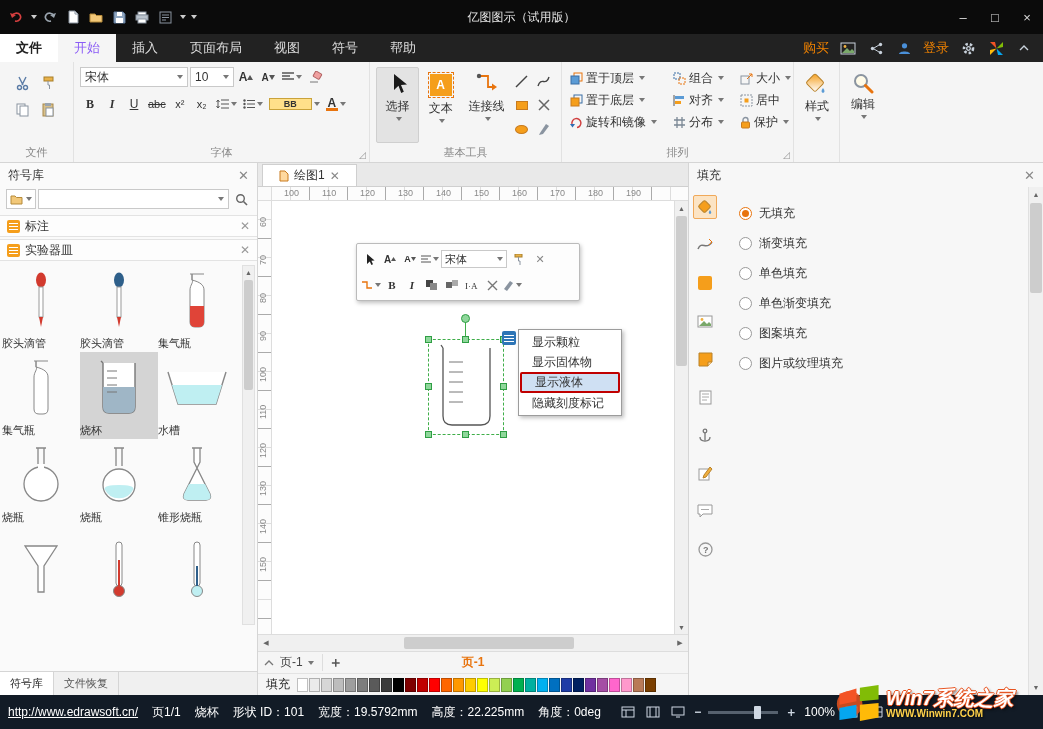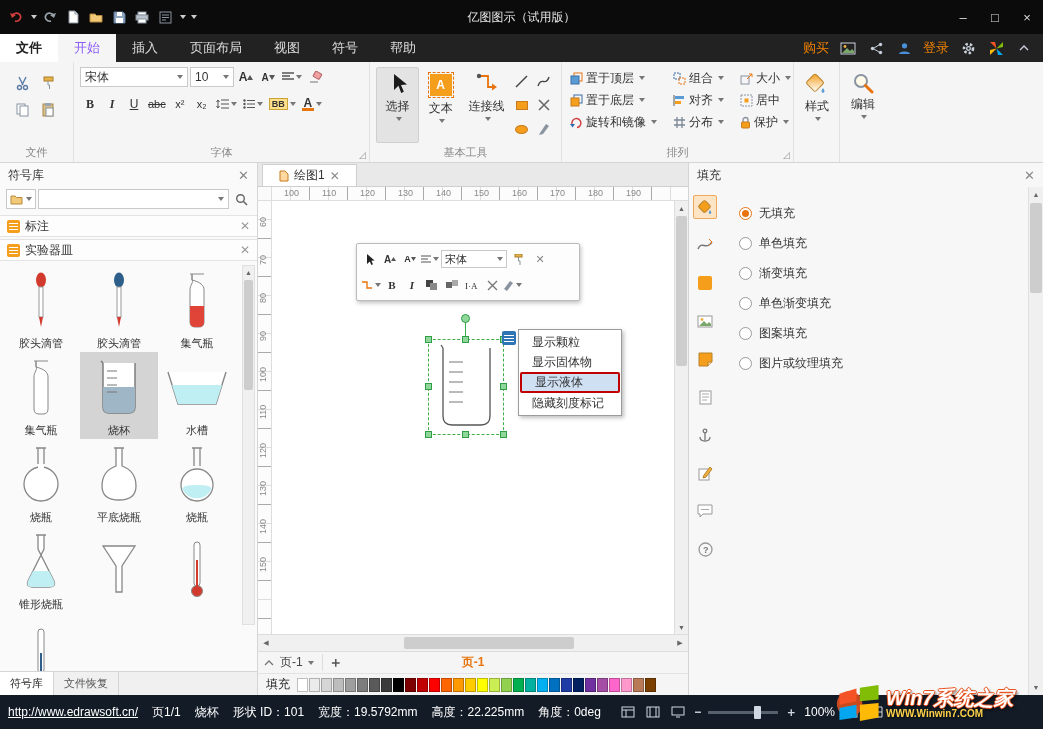--- a/index.html
+++ b/index.html
@@ -50,21 +50,21 @@
 .panel-head{height:24px;display:flex;align-items:center;padding:0 8px;font-size:12px;color:#333}
 .panel-head .x{margin-left:auto;color:#888;font-size:13px}
 .search-row{height:24px;display:flex;align-items:center;gap:2px;padding:0 6px}
 .search-combo{width:30px;height:20px;border:1px solid #c9c9c9;background:#fff;display:flex;align-items:center;justify-content:center;gap:1px}
 .search-input{flex:1;height:20px;border:1px solid #c9c9c9;background:#fff;display:flex;align-items:center;padding:0 4px}
 .section-bar{height:22px;background:#fdfdfd;border-top:1px solid #e3e3e3;border-bottom:1px solid #e3e3e3;display:flex;align-items:center;gap:5px;padding:0 7px;margin-top:4px}
 .sec-ic{width:13px;height:13px;background:#f59e1b;border-radius:2px;display:flex;flex-direction:column;justify-content:center;gap:2px;padding:0 2px}
 .sec-ic i{display:block;height:1px;background:#fff}
 .section-bar .x{margin-left:auto;color:#999}
 .sym-grid{flex:1;overflow:hidden;display:grid;grid-template-columns:repeat(3,78px);grid-auto-rows:87px;padding:4px 0 0 2px;position:relative}
-.cell{display:flex;flex-direction:column;align-items:center;justify-content:flex-end;padding-bottom:2px}
+.cell{display:flex;flex-direction:column;justify-content:flex-end;padding-bottom:2px}
 .cell .ic{flex:1;display:flex;align-items:center;justify-content:center}
 .cell .nm{font-size:11px;color:#333;line-height:13px}
 .cell.sel{background:#d4d4d4}
 .vscroll{position:absolute;right:2px;top:4px;width:13px;height:360px;background:#f0f0f0;border:1px solid #e0e0e0}
 .vscroll .arr{height:13px;display:flex;align-items:center;justify-content:center;font-size:7px;color:#666}
 .vscroll .thumb{margin:1px;height:110px;background:#cdcdcd;border-radius:2px}
 .lp-tabs{height:24px;display:flex;border-top:1px solid #d5d5d5;background:#f0f0f0}
 .lp-tab{padding:0 10px;display:flex;align-items:center;font-size:11px;color:#555;border-right:1px solid #d5d5d5}
 .lp-tab.active{background:#fff;color:#222}
 
@@ -342,21 +342,21 @@
       <span class="ric">
           <svg width="12" height="10" viewBox="0 0 12 10">
             <circle cx="1.5" cy="1.5" r="1.2" fill="#555"></circle>
             <circle cx="1.5" cy="5" r="1.2" fill="#555"></circle>
             <circle cx="1.5" cy="8.5" r="1.2" fill="#555"></circle>
             <path d="M4 1.5 H12 M4 5 H12 M4 8.5 H12" stroke="#555"></path>
           </svg>
           <span class="caret"></span>
         </span>
       <span class="ric">
-          <span style="background:#ffe08a;border:1px solid #c9a23a;font-size:9px;padding:0 2px;font-weight:bold">BB</span>
+          <span style="background:#ffe08a;border:1px solid #c9a23a;font-size:9px;padding:0 14px;font-weight:bold">BB</span>
           <span class="caret"></span>
         </span>
       <span class="ric">
           <span style="display:inline-flex;flex-direction:column;align-items:center;line-height:10px">
             <b>A</b>
             <span style="width:12px;height:3px;background:#e8740e"></span>
           </span>
           <span class="caret"></span>
         </span>
     </div>
@@ -658,28 +658,20 @@
         </div>
       <div class="cell">
           <span class="ic">
             <svg width="44" height="58" viewBox="0 0 44 58">
               <path d="M17 2 H27 M19 2 V18 M25 2 V18" fill="none" stroke="#888" stroke-width="1.3"></path>
               <circle cx="22" cy="38" r="17" fill="#fff" stroke="#888" stroke-width="1.3"></circle>
               <rect x="19" y="18" width="6" height="8" fill="#fff" stroke="none"></rect>
             </svg>
           </span>
           <span class="nm">烧瓶</span>
-        </div>
-      <div class="cell">
-          <span class="ic">
-            <svg width="44" height="58" viewBox="0 0 44 58">
-              <path d="M17 2 H27 M19 2 V20 C8 24 5 32 5 40 q0 14 17 14 q17 0 17 -14 c0 -8 -3 -16 -14 -20 V2" fill="#fff" stroke="#888" stroke-width="1.3"></path>
-            </svg>
-          </span>
-          <span class="nm">平底烧瓶</span>
         </div>
       <div class="cell">
           <span class="ic">
             <svg width="44" height="58" viewBox="0 0 44 58">
               <path d="M17 2 H27 M19 2 V20 M25 2 V20" fill="none" stroke="#888" stroke-width="1.3"></path>
               <circle cx="22" cy="39" r="16" fill="#fff" stroke="#888" stroke-width="1.3"></circle>
               <path d="M7.5 43 a16 16 0 0 0 29 0 q0 -4 -14.5 -4 q-14.5 0 -14.5 4" fill="#bfeff2"></path>
             </svg>
           </span>
           <span class="nm">烧瓶</span>
@@ -1015,25 +1007,25 @@
             </svg>
           </span>
       </div>
       <div class="fill-opts">
         <div class="fill-opt sel">
             <span class="radio"></span>
             <span>无填充</span>
           </div>
         <div class="fill-opt">
             <span class="radio"></span>
-            <span>单色填充</span>
+            <span>渐变填充</span>
           </div>
         <div class="fill-opt">
             <span class="radio"></span>
-            <span>渐变填充</span>
+            <span>单色填充</span>
           </div>
         <div class="fill-opt">
             <span class="radio"></span>
             <span>单色渐变填充</span>
           </div>
         <div class="fill-opt">
             <span class="radio"></span>
             <span>图案填充</span>
           </div>
         <div class="fill-opt">

